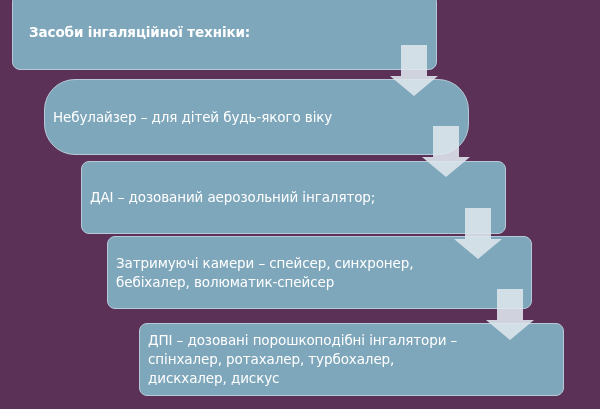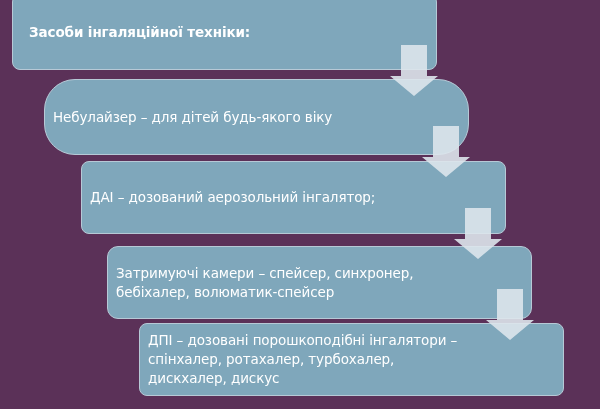--- a/index.html
+++ b/index.html
@@ -72,21 +72,21 @@
 <div class="step-box" style="left:68px; top:161px; height:73px;margin-left:13px;">
   <span class="label">ДАІ – дозований аерозольний інгалятор;</span>
 </div>
 
 <div class="arrow" style="left:454px; top:208px;">
   <svg width="48" height="52" viewBox="0 0 48 52">
     <polygon points="11,0 37,0 37,31 48,31 24,51 0,31 11,31" fill="#dde5ec" fill-opacity="0.9"></polygon>
   </svg>
 </div>
 
-<div class="step-box" style="left:107px; top:246px; height:73px;border-radius:11px;">
+<div class="step-box" style="left:107px; top:236px; height:73px;">
   <span class="label" style="max-width:300px;">Затримуючі камери – спейсер, синхронер, бебіхалер, волюматик-спейсер</span>
 </div>
 
 <div class="arrow" style="left:486px; top:289px;">
   <svg width="48" height="52" viewBox="0 0 48 52">
     <polygon points="11,0 37,0 37,31 48,31 24,51 0,31 11,31" fill="#dde5ec" fill-opacity="0.9"></polygon>
   </svg>
 </div>
 
 <div class="step-box" style="left:139px; top:323px; height:73px;align-items:center;">

